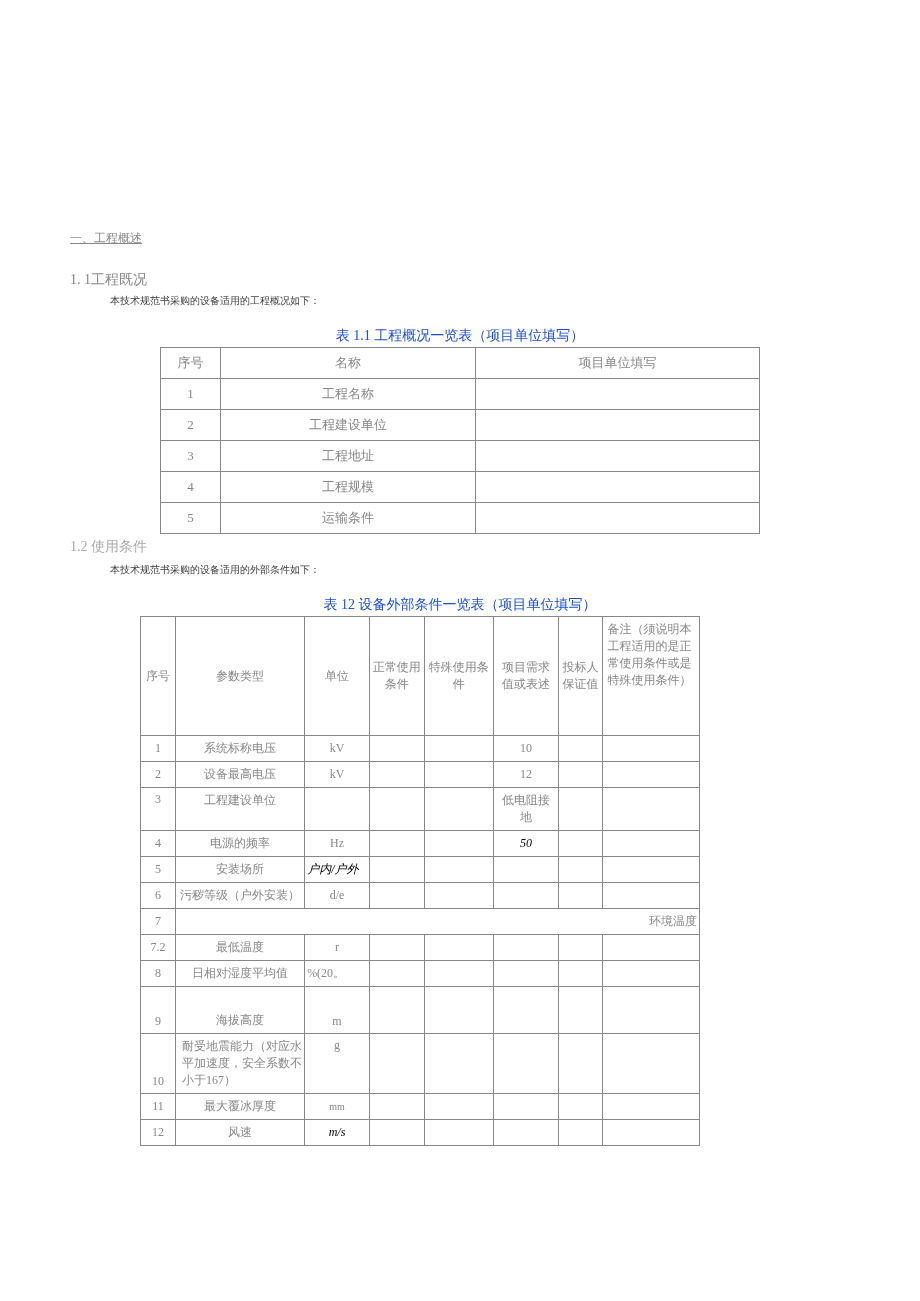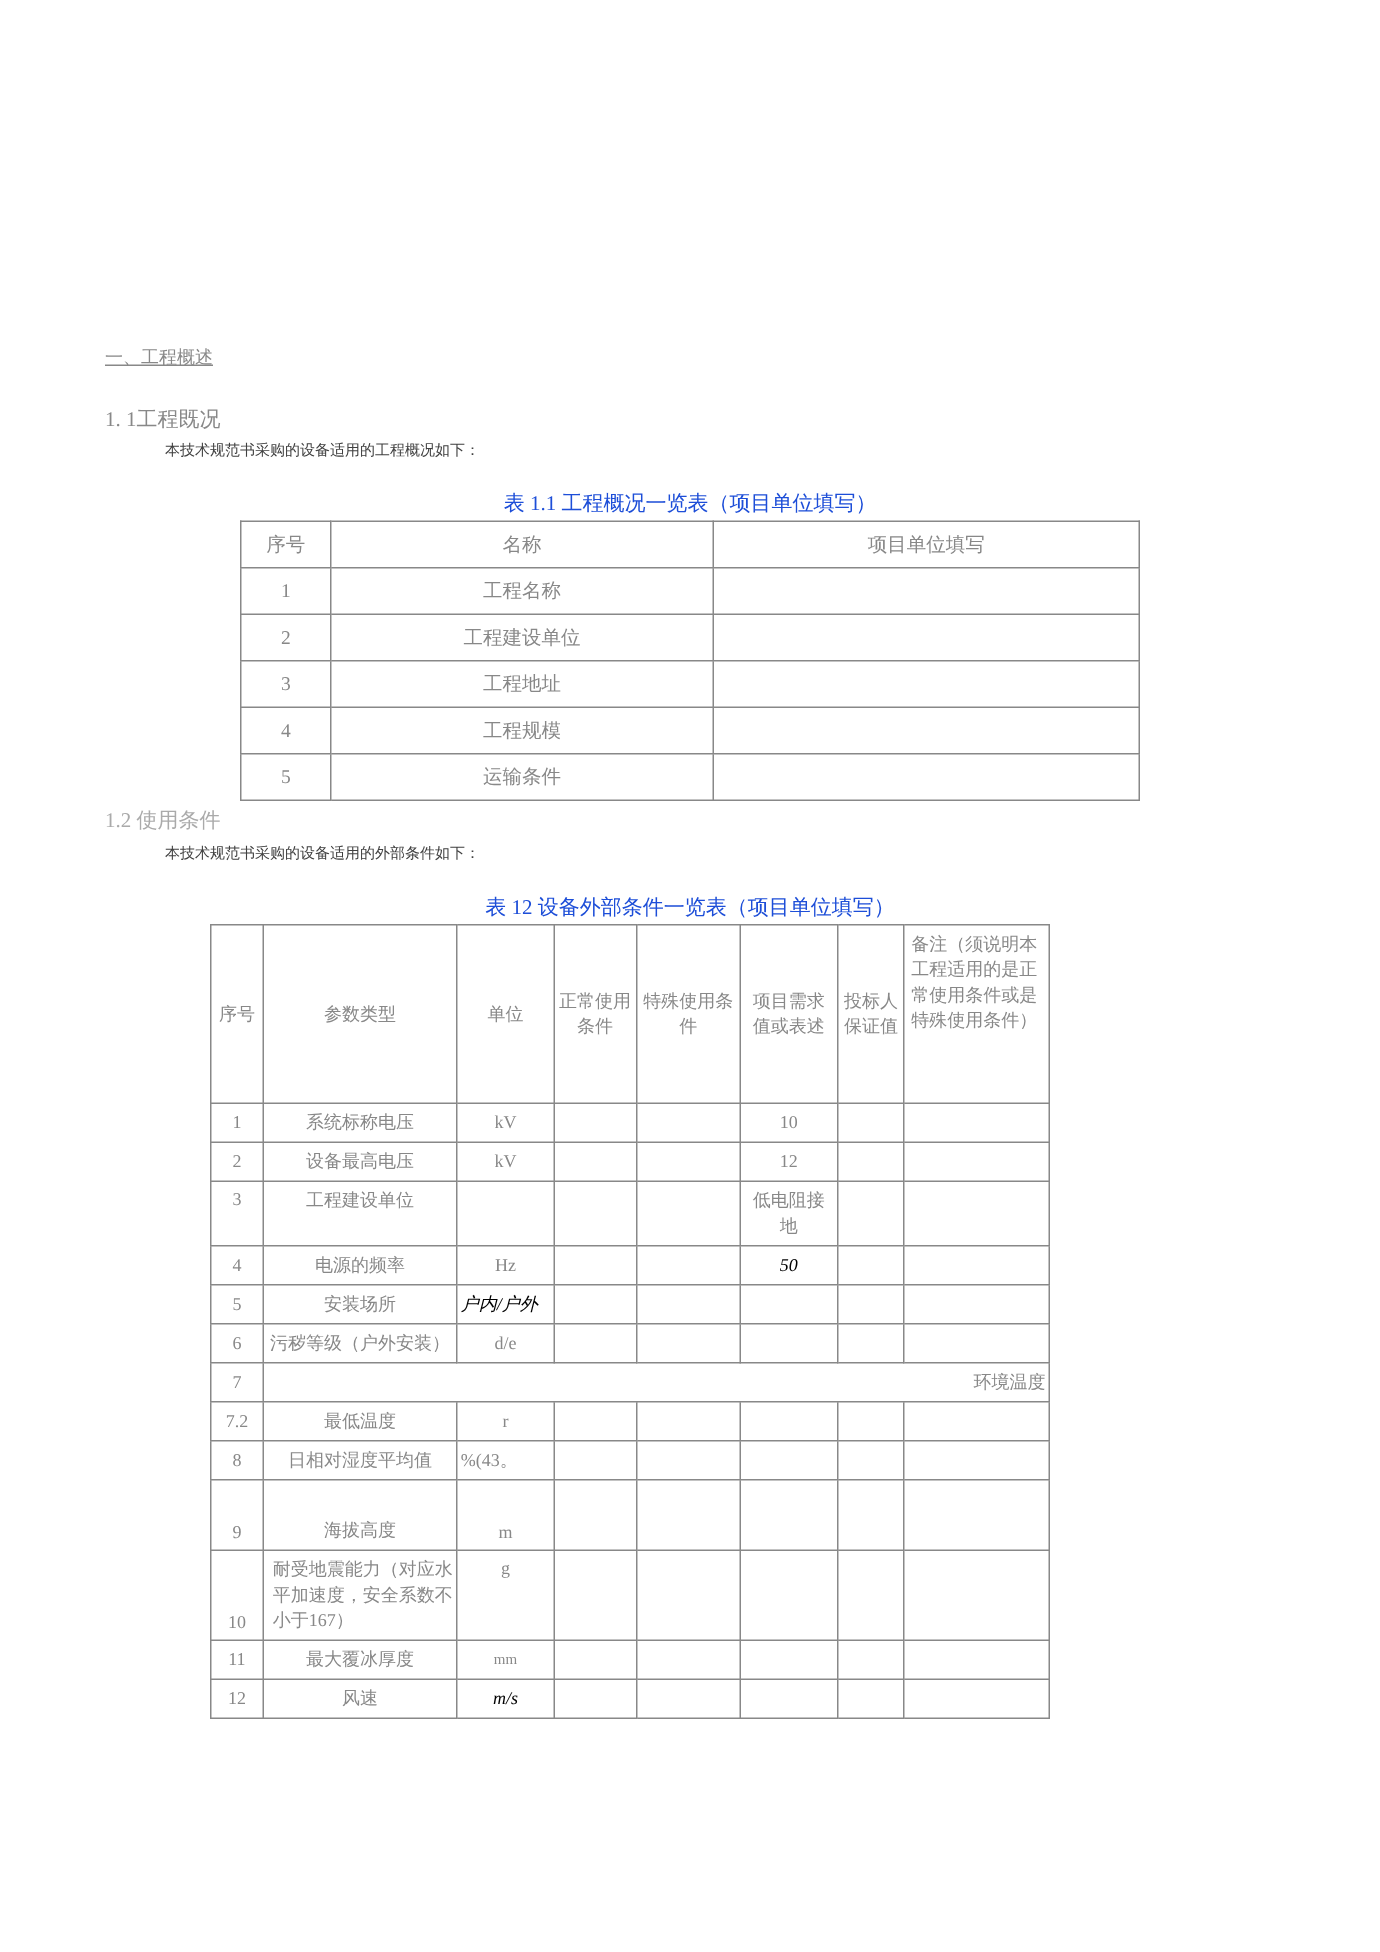--- a/index.html
+++ b/index.html
@@ -217,21 +217,21 @@
           <td>r</td>
           <td></td>
           <td></td>
           <td></td>
           <td></td>
           <td></td>
         </tr>
     <tr>
           <td>8</td>
           <td>日相对湿度平均值</td>
-          <td class="left">%(43。</td>
+          <td class="left">%(20。</td>
           <td></td>
           <td></td>
           <td></td>
           <td></td>
           <td></td>
         </tr>
     <tr>
           <td style="height:38px;vertical-align:bottom">9</td>
           <td style="vertical-align:bottom">海拔高度</td>
           <td style="vertical-align:bottom">m</td>

